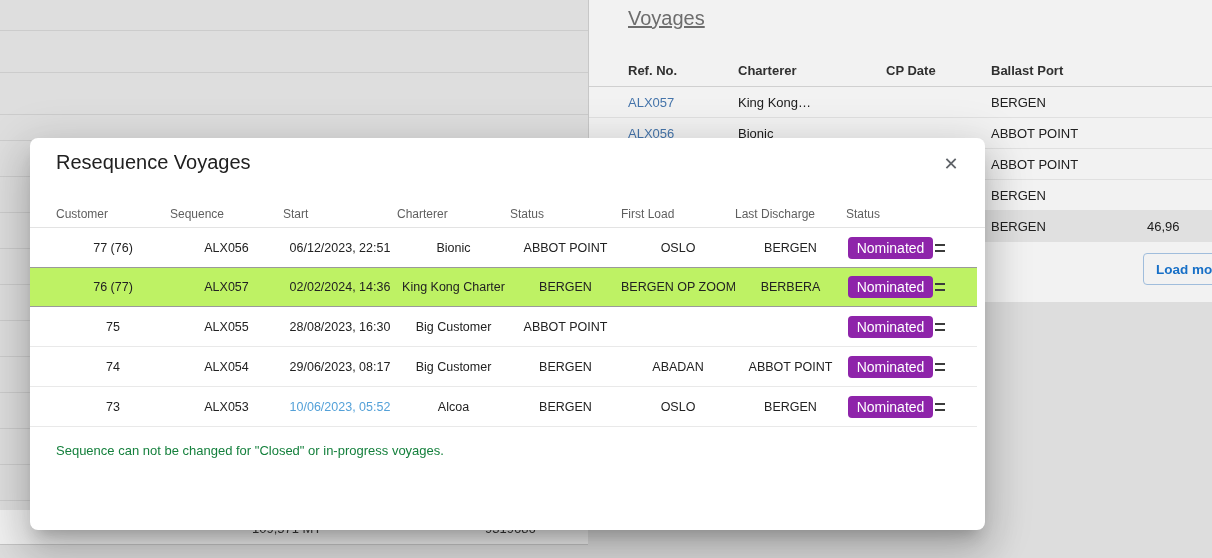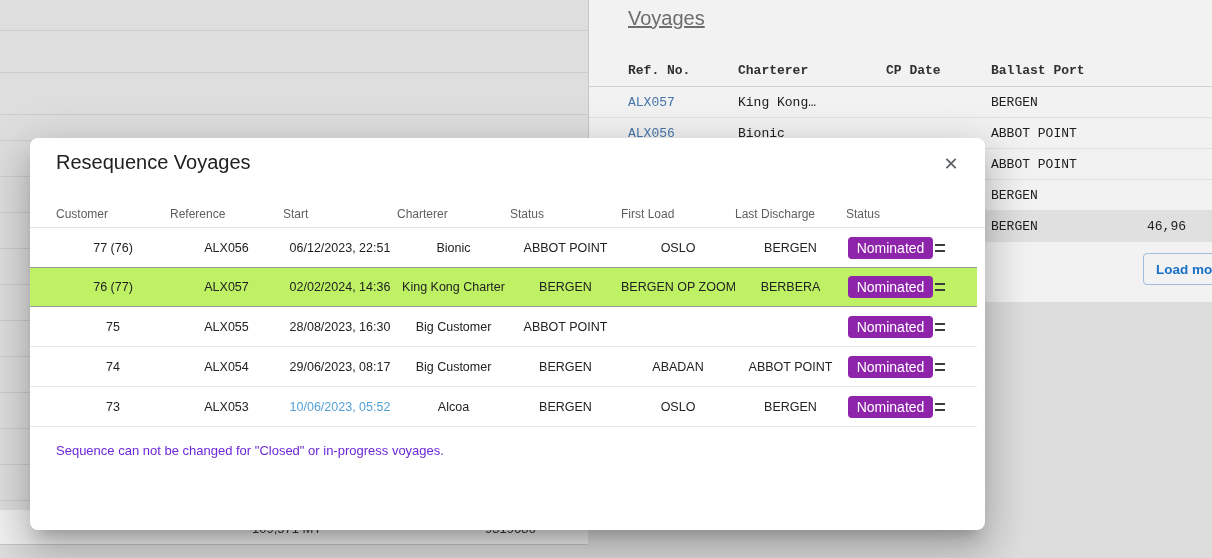--- a/index.html
+++ b/index.html
@@ -14,21 +14,21 @@
   
   .left-panel { position:absolute; left:0; top:0; width:588px; height:545px; background:#eaeaea; z-index:1; }
   .leftline { position:absolute; left:0; width:100%; height:1px; background:#d7d7d7; }
   .left-footer { position:absolute; left:0; top:510px; width:588px; height:35px; background:#fdfdfd; border-bottom:1px solid #cfcfcf; }
   .lf-val1 { position:absolute; left:252px; top:11px; font-size:13px; color:#3a3a3a; }
   .lf-val2 { position:absolute; left:485px; top:11px; font-size:13px; color:#3a3a3a; }
 
   
   .voyages-panel { position:absolute; left:588px; top:0; width:624px; height:302px; background:#ffffff; border-left:1px solid #d2d2d2; z-index:1; }
   .vp-title { position:absolute; left:39px; top:7px; font-size:20px; color:#737373;text-decoration:underline; }
-  .vgrid { display:grid; grid-template-columns:110px 148px 105px 156px 1fr; align-items:center; padding-left:39px;font-family:Liberation Mono, monospace; }
+  .vgrid { display:grid; grid-template-columns:110px 148px 105px 156px 1fr; align-items:center; padding-left:39px; }
   .vp-header { position:absolute; top:55px; left:0; right:0; height:32px; border-bottom:1px solid #dcdcdc; }
   .vp-header .vcell { font-size:13px; font-weight:bold; color:#333; }
   .vp-body { position:absolute; top:87px; left:0; right:0; }
   .vrow { height:31px; border-bottom:1px solid #ececec; font-size:13px; color:#222; }
   .vrow.selected { background:#ededed; }
   .vcell { white-space:nowrap; overflow:hidden; }
   .reflink { color:var(--ref-link-blue,#4a7cb5); }
   .load-more-btn {
     position:absolute; left:554px; top:253px; height:32px; padding:7px 12px;
     background:#fff; border:1px solid #a9c8e8; border-radius:4px;
@@ -62,21 +62,21 @@
   .badge {
     display:inline-block; background:var(--badge-purple,#8e24aa); color:#fff;
     font-size:14px; padding:4px 9px; border-radius:4px; line-height:1;
   }
   .handlecell { display:flex; justify-content:flex-end; }
   .draghandle {
     width:18px; height:8px; margin-right:6px;
     border-top:2px solid #3c3c3c; border-bottom:2px solid #3c3c3c; cursor:grab;
   }
 
-  .note { position:absolute; left:26px; top:305px; font-size:13px; color:#6d28d9; }
+  .note { position:absolute; left:26px; top:305px; font-size:13px; color:#15803d; }
 
   .actions { position:absolute; right:8px; top:346px; display:flex; align-items:center; gap:6px; }
   .btn-cancel {
     background:none; border:none; color:var(--accent-blue,#1976d2);
     font-size:14px; font-weight:bold; padding:8px 12px; cursor:pointer; font-family:inherit;
   }
   .btn-save {
     background:var(--accent-blue,#1976d2); border:none; color:#fff;
     font-size:13.5px; font-weight:bold; padding:8px 17px; border-radius:4px; cursor:pointer; font-family:inherit;
     box-shadow:0 1px 3px rgba(0,0,0,0.25);
@@ -156,21 +156,21 @@
 </div>
 
 <div class="backdrop"></div>
 
 <div class="modal">
   <div class="modal-title">Resequence Voyages</div>
   <button class="close-btn">✕</button>
 
   <div class="mtable-header mgrid">
       <div class="mcell">Customer</div>
-      <div class="mcell">Reference</div>
+      <div class="mcell">Sequence</div>
       <div class="mcell">Start</div>
       <div class="mcell">Charterer</div>
       <div class="mcell">Status</div>
       <div class="mcell">First Load</div>
       <div class="mcell">Last Discharge</div>
       <div class="mcell">Status</div>
       <div class="mcell"></div>
     </div>
   <div class="mtable-body">
       <div class="mrow mgrid">

